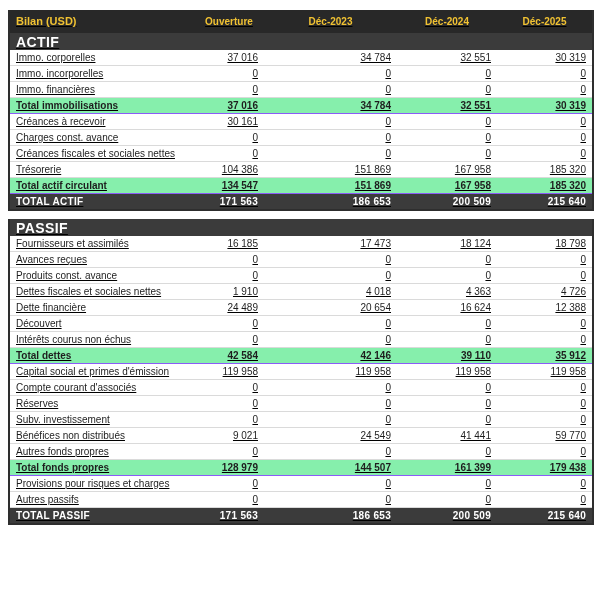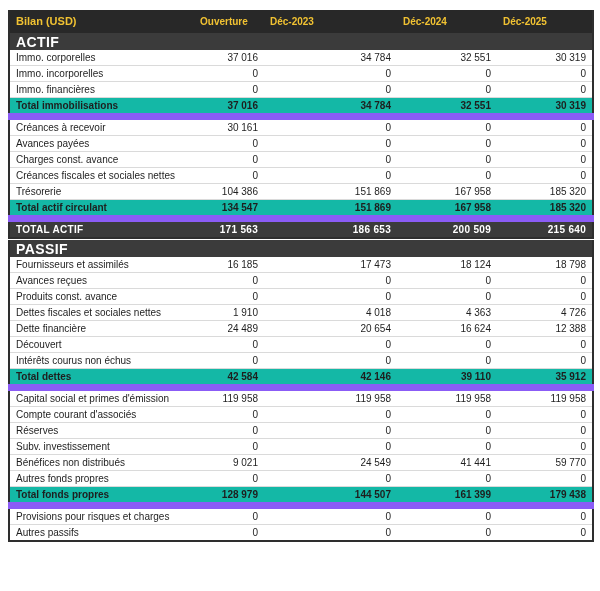--- a/index.html
+++ b/index.html
@@ -6,43 +6,44 @@
   html, body {
     width: 600px;
     background: #ffffff;
     font-family: "Liberation Sans", sans-serif;
   }
   .page {
     width: 539px;
     min-height: 591px;
     padding: 10px 8px 8px 8px;
     background: #ffffff;
+    text-decoration: underline;
   }
   table.tbl {
     width: 584px;
     border-collapse: collapse;
     table-layout: fixed;
     border-left: 2px solid #2e2e2e;
     border-right: 2px solid #2e2e2e;
     border-bottom: 2px solid #2e2e2e;
   }
-  table.tbl.second { margin-top: 1px; border-top: none; }
+  table.tbl.second { margin-top: 8px; border-top: none; }
 
   
   tr.main-header th {
     background: #282828;
     color: #f1c232;
     font-size: 11px;
     font-weight: bold;
     padding: 5px 6px 5px 6px;
     line-height: 13px;
     white-space: nowrap;
   }
   tr.main-header th.title { text-align: left; }
-  tr.main-header th.col { text-align: left; font-size: 10px; }
+  tr.main-header th.col { text-align: center; font-size: 10px; }
 
   
   tr.section th {
     background: #3b3b3b;
     color: #ffffff;
     font-size: 14px;
     font-weight: bold;
     text-align: left;
     padding: 2.5px 6px;
     line-height: 12px;
@@ -58,24 +59,24 @@
   }
   tbody td.label { text-align: left; }
   tbody td.num { text-align: right; }
 
   tr.data td {
     background: #ffffff;
     color: #1e1e1e;
     border-bottom: 1px solid #dadada;
   }
   tr.subtotal td {
-    background: #14b8a6;
+    background: #86efac;
     color: #1e1e1e;
     font-weight: bold;
-    border-bottom: 7px solid #8b5cf6;
+    border-bottom: 1px solid #8b5cf6;
   }
   tr.total td {
     background: #3b3b3b;
     color: #ffffff;
     font-weight: bold;
     letter-spacing: 0.3px;
   }
 </style>
 </head>
 <body>
@@ -132,27 +133,20 @@
           <td class="num">30 319</td>
         </tr>
         <tr class="data">
           <td class="label">Créances à recevoir</td>
           <td class="num">30 161</td>
           <td class="num">0</td>
           <td class="num">0</td>
           <td class="num">0</td>
         </tr>
         <tr class="data">
-          <td class="label">Avances payées</td>
-          <td class="num">0</td>
-          <td class="num">0</td>
-          <td class="num">0</td>
-          <td class="num">0</td>
-        </tr>
-        <tr class="data">
           <td class="label">Charges const. avance</td>
           <td class="num">0</td>
           <td class="num">0</td>
           <td class="num">0</td>
           <td class="num">0</td>
         </tr>
         <tr class="data">
           <td class="label">Créances fiscales et sociales nettes</td>
           <td class="num">0</td>
           <td class="num">0</td>
@@ -309,16 +303,23 @@
           <td class="num">0</td>
           <td class="num">0</td>
         </tr>
         <tr class="data">
           <td class="label">Autres passifs</td>
           <td class="num">0</td>
           <td class="num">0</td>
           <td class="num">0</td>
           <td class="num">0</td>
         </tr>
+        <tr class="total">
+          <td class="label">TOTAL PASSIF</td>
+          <td class="num">171 563</td>
+          <td class="num">186 653</td>
+          <td class="num">200 509</td>
+          <td class="num">215 640</td>
+        </tr>
       </tbody>
   </table>
 
 </div>
 
 </body></html>

